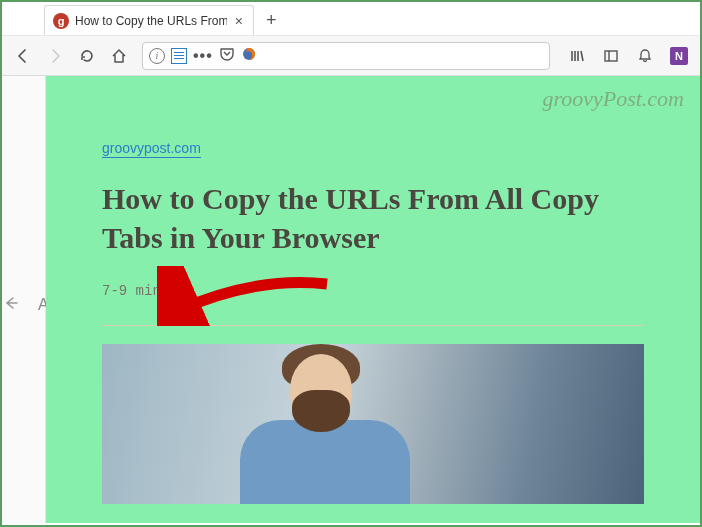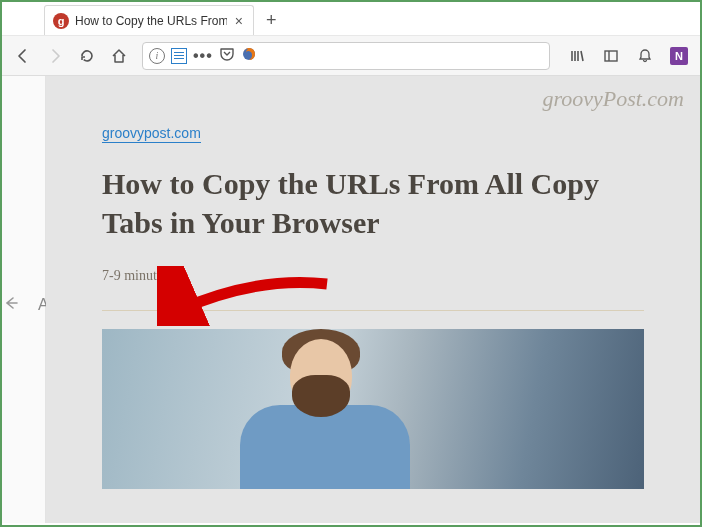--- a/index.html
+++ b/index.html
@@ -136,22 +136,22 @@
   border-right: 1px solid #e3e3e3;
   display: flex;
   align-items: center;
   padding-top: 10px;
   gap: 18px;
 }
 .reader-sidebar .sb { color:#888; cursor:pointer; }
 .aa { font-size:16px; color:#9a9a9a; }
 .reader-content {
   flex: 1;
-  background: #e5e5e5;
-  padding: 48px 56px 0 56px;
+  background: #86efac;
+  padding: 63px 56px 0 56px;
   position: relative;
   overflow: hidden;
 }
 .watermark {
   position: absolute;
   top: 10px; right: 16px;
   font-family: Georgia, 'Times New Roman', serif;
   font-style: italic;
   font-size: 22px;
   color: rgba(120,110,90,0.5);
@@ -165,21 +165,21 @@
 }
 .article-title {
   font-family: Georgia, 'Times New Roman', serif;
   font-weight: bold;
   color: #4b4640;
   font-size: 30px;
   line-height: 1.3;
   margin-top: 22px;
 }
 .read-time {
-  font-family: Liberation Serif, serif;
+  font-family: Liberation Mono, monospace;
   font-size: 14px;
   color: #7a7267;
   margin-top: 26px;
 }
 .hr {
   border: none;
   border-top: 1px solid #d9cfb8;
   margin-top: 26px;
 }
 .hero {

